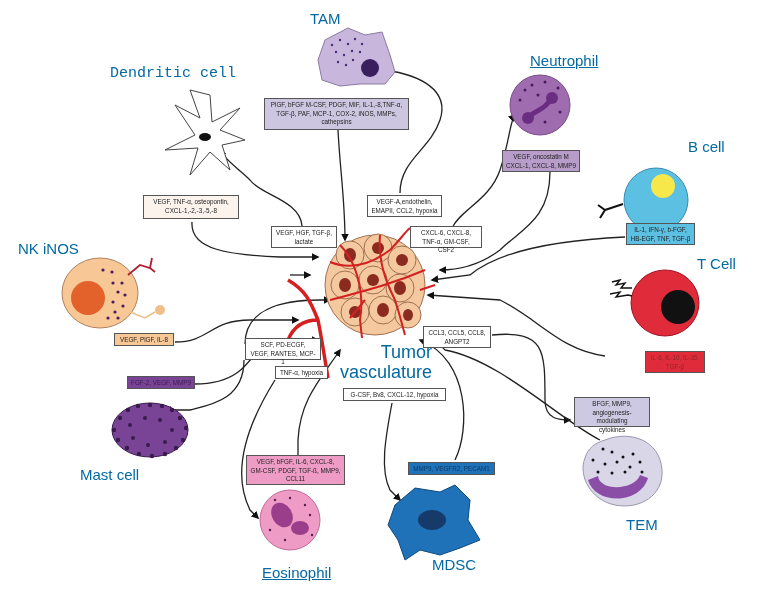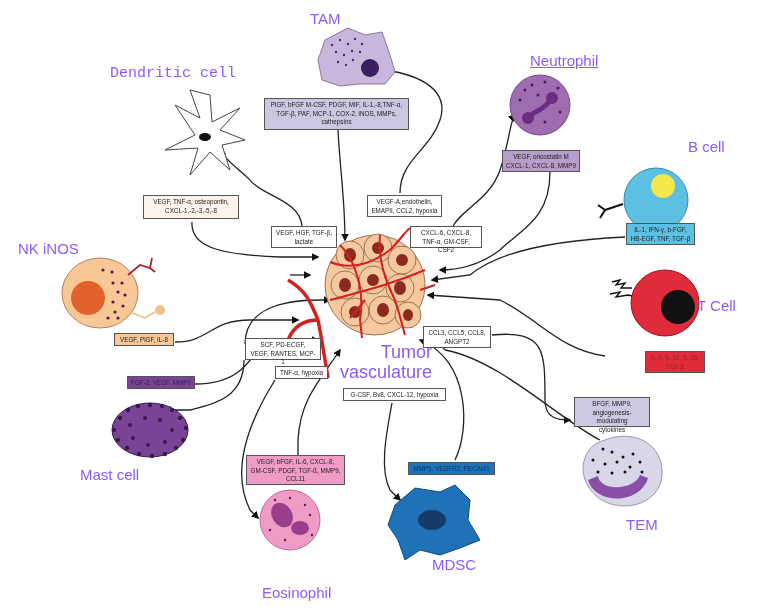--- a/index.html
+++ b/index.html
@@ -1,18 +1,18 @@
 <!DOCTYPE html>
 <html><head>
 <meta charset="utf-8">
 <style>
   html,body{margin:0;padding:0;background:#ffffff;}
   body{width:766px;height:610px;position:relative;overflow:hidden;font-family:"Liberation Sans",sans-serif;}
   svg.canvas{position:absolute;left:0;top:0;width:766px;height:610px;}
-  .lbl{position:absolute;font-family:"Liberation Sans",sans-serif;color:#8b5cf6;white-space:nowrap;}
+  .lbl{position:absolute;font-family:"Liberation Sans",sans-serif;color:#0369a1;white-space:nowrap;}
   .cell-label{font-size:15px;}
   .center-label{font-size:18px;text-align:right;line-height:20px;}
   .box{position:absolute;border:1px solid #555;font-size:6.3px;line-height:8.5px;text-align:center;padding:2px 3px;box-sizing:border-box;color:#222;font-family:"Liberation Sans",sans-serif;white-space:normal;}
   .box.dim{color:#8a2a2a;}
 </style>
 </head>
 <body>
 
 <svg class="canvas" viewBox="0 0 766 610" xmlns="http://www.w3.org/2000/svg">
   <defs>
@@ -223,24 +223,24 @@
     <path d="M395,505 L415,488 L440,492 L455,485 L470,500 L468,520 L480,540 L460,548 L440,555 L420,550 L405,560 L398,540 L388,525 Z" fill="#1f71b8" stroke="#0f4a80"></path>
     <ellipse cx="432" cy="520" rx="14" ry="10" fill="#163b6b"></ellipse>
   </g>
 </svg>
 
 <div class="lbl cell-label" style="left:310px;top:10px;">TAM</div>
 <div class="lbl cell-label" style="left:110px;top:65px;font-family:Liberation Mono, monospace;">Dendritic cell</div>
 <div class="lbl cell-label" style="left:530px;top:52px;text-decoration:underline;">Neutrophil</div>
 <div class="lbl cell-label" style="left:688px;top:138px;">B cell</div>
 <div class="lbl cell-label" style="left:18px;top:240px;">NK iNOS</div>
-<div class="lbl cell-label" style="left:697px;top:255px;margin-top:42px;">T Cell</div>
+<div class="lbl cell-label" style="left:697px;top:255px;">T Cell</div>
 <div class="lbl cell-label" style="left:80px;top:466px;">Mast cell</div>
 <div class="lbl cell-label" style="left:626px;top:516px;">TEM</div>
-<div class="lbl cell-label" style="left:262px;top:584px;">Eosinophil</div>
+<div class="lbl cell-label" style="left:262px;top:564px;text-decoration:underline;">Eosinophil</div>
 <div class="lbl cell-label" style="left:432px;top:556px;">MDSC</div>
 
 <div class="lbl center-label" style="left:340px;top:342px;">
   <div>Tumor</div>
   <div>vasculature</div>
 </div>
 
 <div class="box" style="left:264px;top:98px;width:145px;height:32px;background:#cdc6e0;">
   <div>PlGF, bFGF M-CSF, PDGF, MIF, IL-1,-8,TNF-α,</div>
   <div>TGF-β, PAF, MCP-1, COX-2, iNOS, MMPs,</div>

